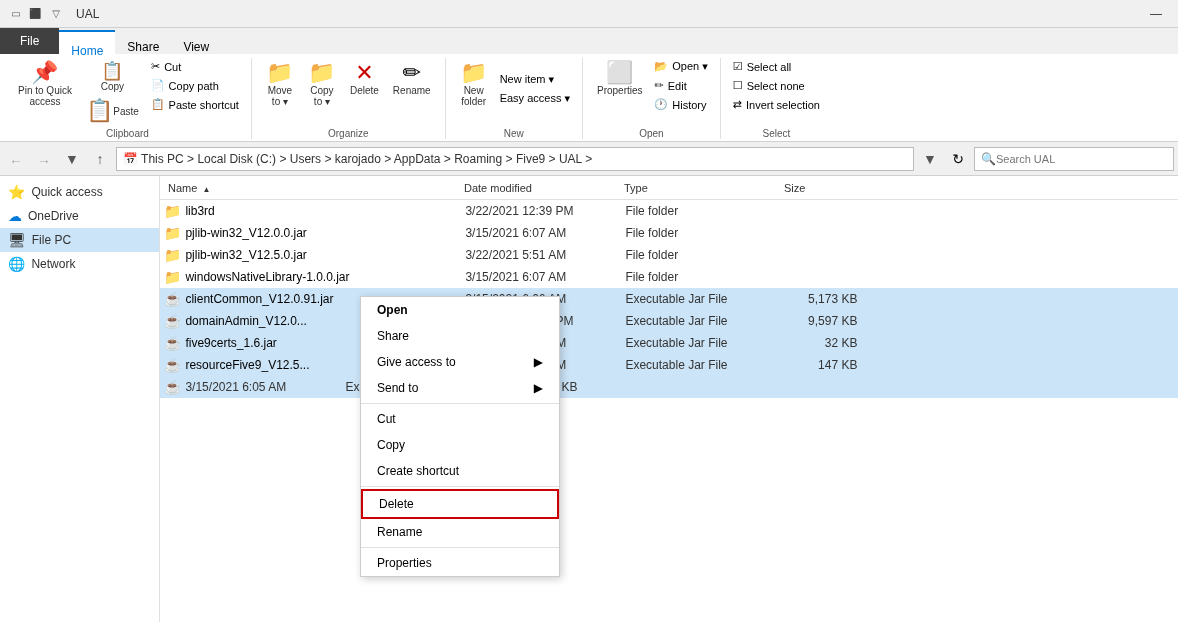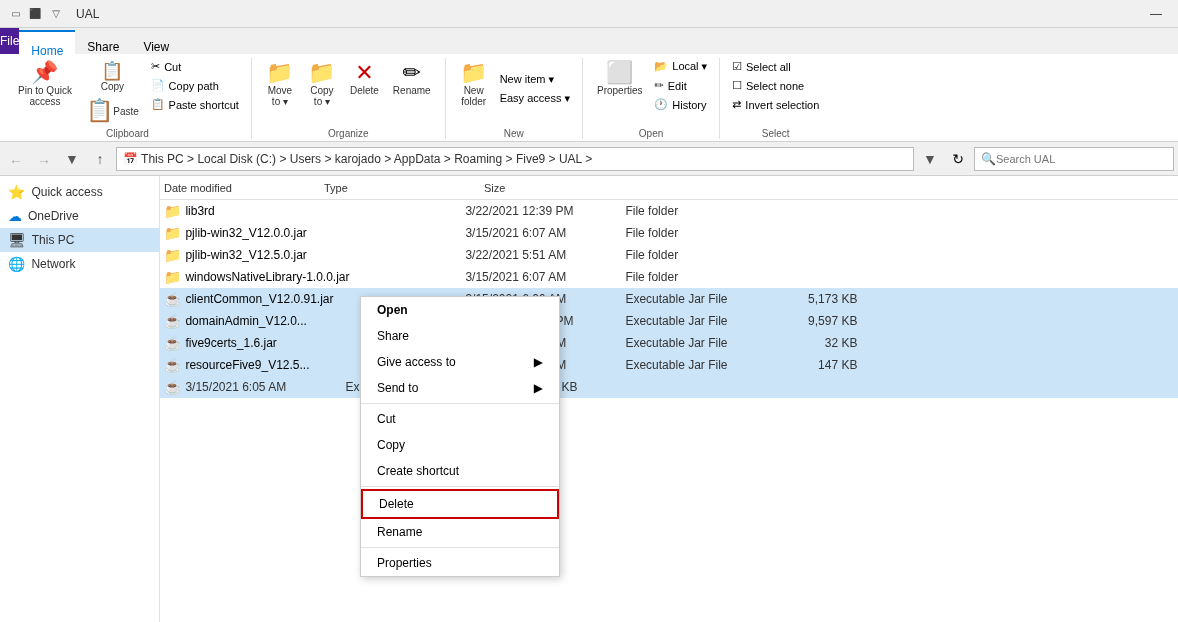--- a/index.html
+++ b/index.html
@@ -72,21 +72,21 @@
   <div class="title-bar-icons">
     <div class="title-bar-icon">▭</div>
     <div class="title-bar-icon">⬛</div>
     <div class="title-bar-icon">▽</div>
   </div>
   <span style="font-size:12px; color:#333; margin-left:4px;">UAL</span>
   <div class="title-bar-close">—</div>
 </div>
 
 <div class="ribbon-tabs">
-  <button class="ribbon-tab" style="background:#4c1d95; color:#fff; padding:4px 0; border:none; font-size:12px; cursor:pointer;">File</button>
+  <button class="ribbon-tab" style="background:#404040; color:#fff; padding:4px 20px; border:none; font-size:12px; cursor:pointer;">File</button>
   <button class="ribbon-tab active">Home</button>
   <button class="ribbon-tab">Share</button>
   <button class="ribbon-tab">View</button>
 </div>
 
 <div class="ribbon-content">
 
   <div class="ribbon-group">
     <div class="ribbon-group-items">
       <div class="ribbon-btn">
@@ -163,21 +163,21 @@
 
   <div class="ribbon-group">
     <div class="ribbon-group-items">
       <div class="ribbon-btn">
         <span class="icon">⬜</span>
         <span class="label">Properties</span>
       </div>
       <div style="display:flex; flex-direction:column; gap:2px; justify-content:center;">
         <div class="ribbon-btn-small">
           <span>📂</span>
-          <span>Local ▾</span>
+          <span>Open ▾</span>
         </div>
         <div class="ribbon-btn-small">
           <span>✏</span>
           <span>Edit</span>
         </div>
         <div class="ribbon-btn-small">
           <span>🕐</span>
           <span>History</span>
         </div>
       </div>
@@ -228,31 +228,35 @@
     <div class="sidebar-item">
       <span class="sidebar-icon">⭐</span>
       <span>Quick access</span>
     </div>
     <div class="sidebar-item">
       <span class="sidebar-icon" style="color:#0078d7;">☁</span>
       <span>OneDrive</span>
     </div>
     <div class="sidebar-item selected">
       <span class="sidebar-icon">🖥</span>
-      <span>This PC</span>
+      <span>File PC</span>
     </div>
     <div class="sidebar-item">
       <span class="sidebar-icon">🌐</span>
       <span>Network</span>
     </div>
   </div>
 
   <div class="file-area">
 
     <div class="file-list-header">
+      <div class="file-col-name">
+        <span>Name</span>
+        <span class="sort-arrow">▲</span>
+      </div>
       <div class="file-col-date">
         <span>Date modified</span>
       </div>
       <div class="file-col-type">
         <span>Type</span>
       </div>
       <div class="file-col-size">
         <span>Size</span>
       </div>
     </div>

